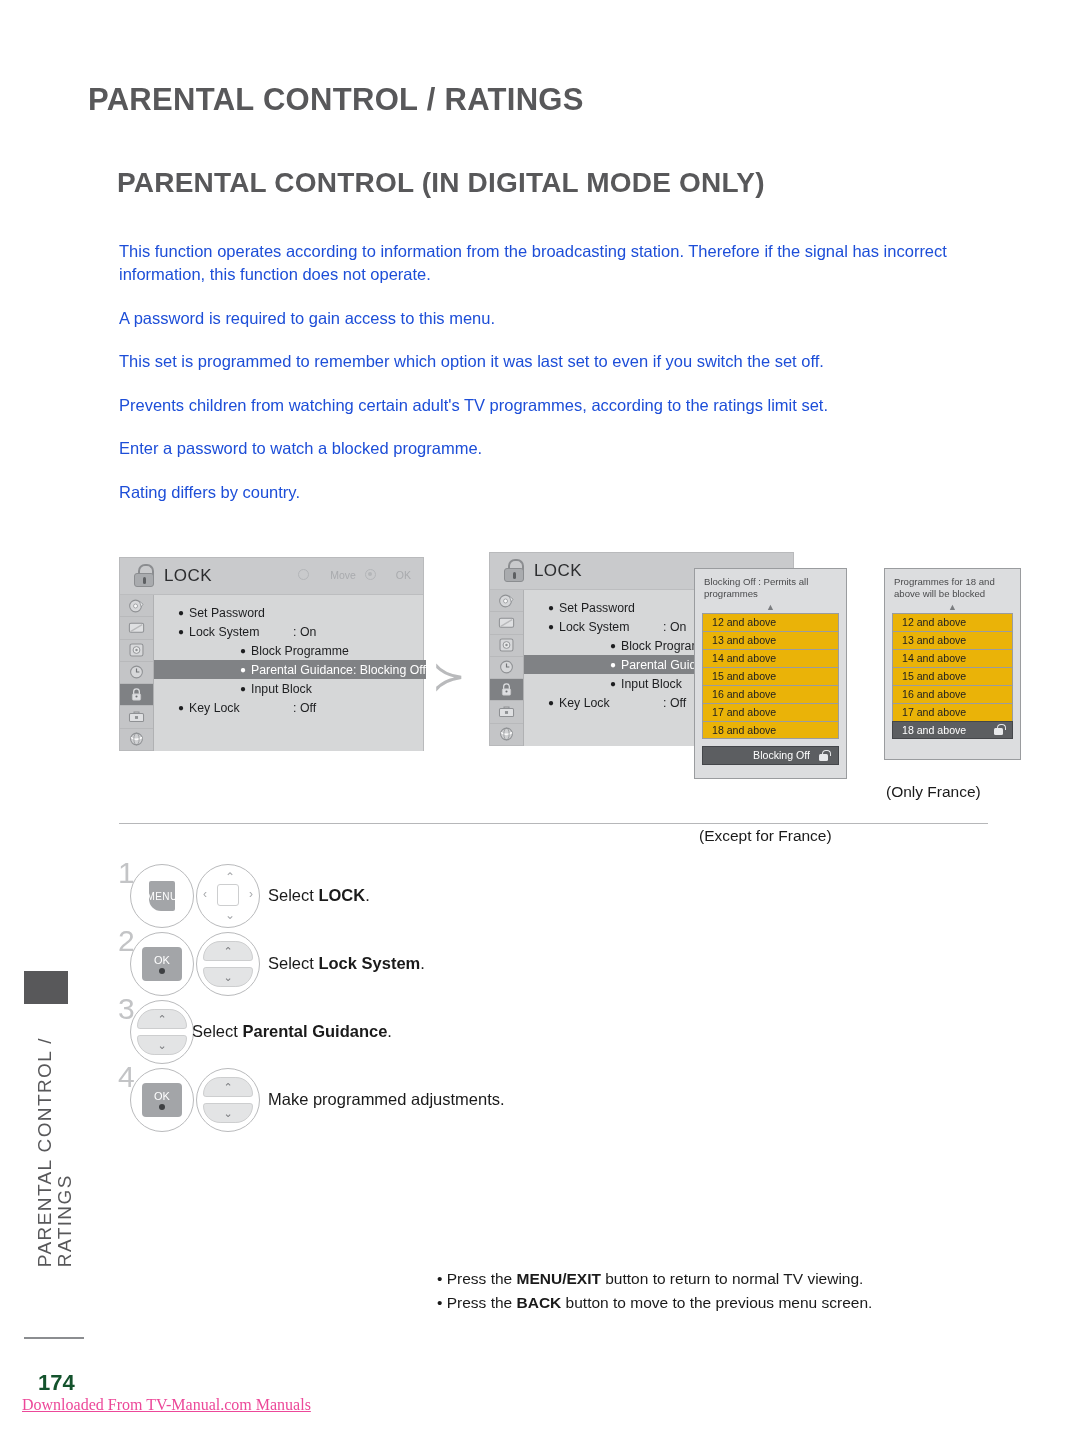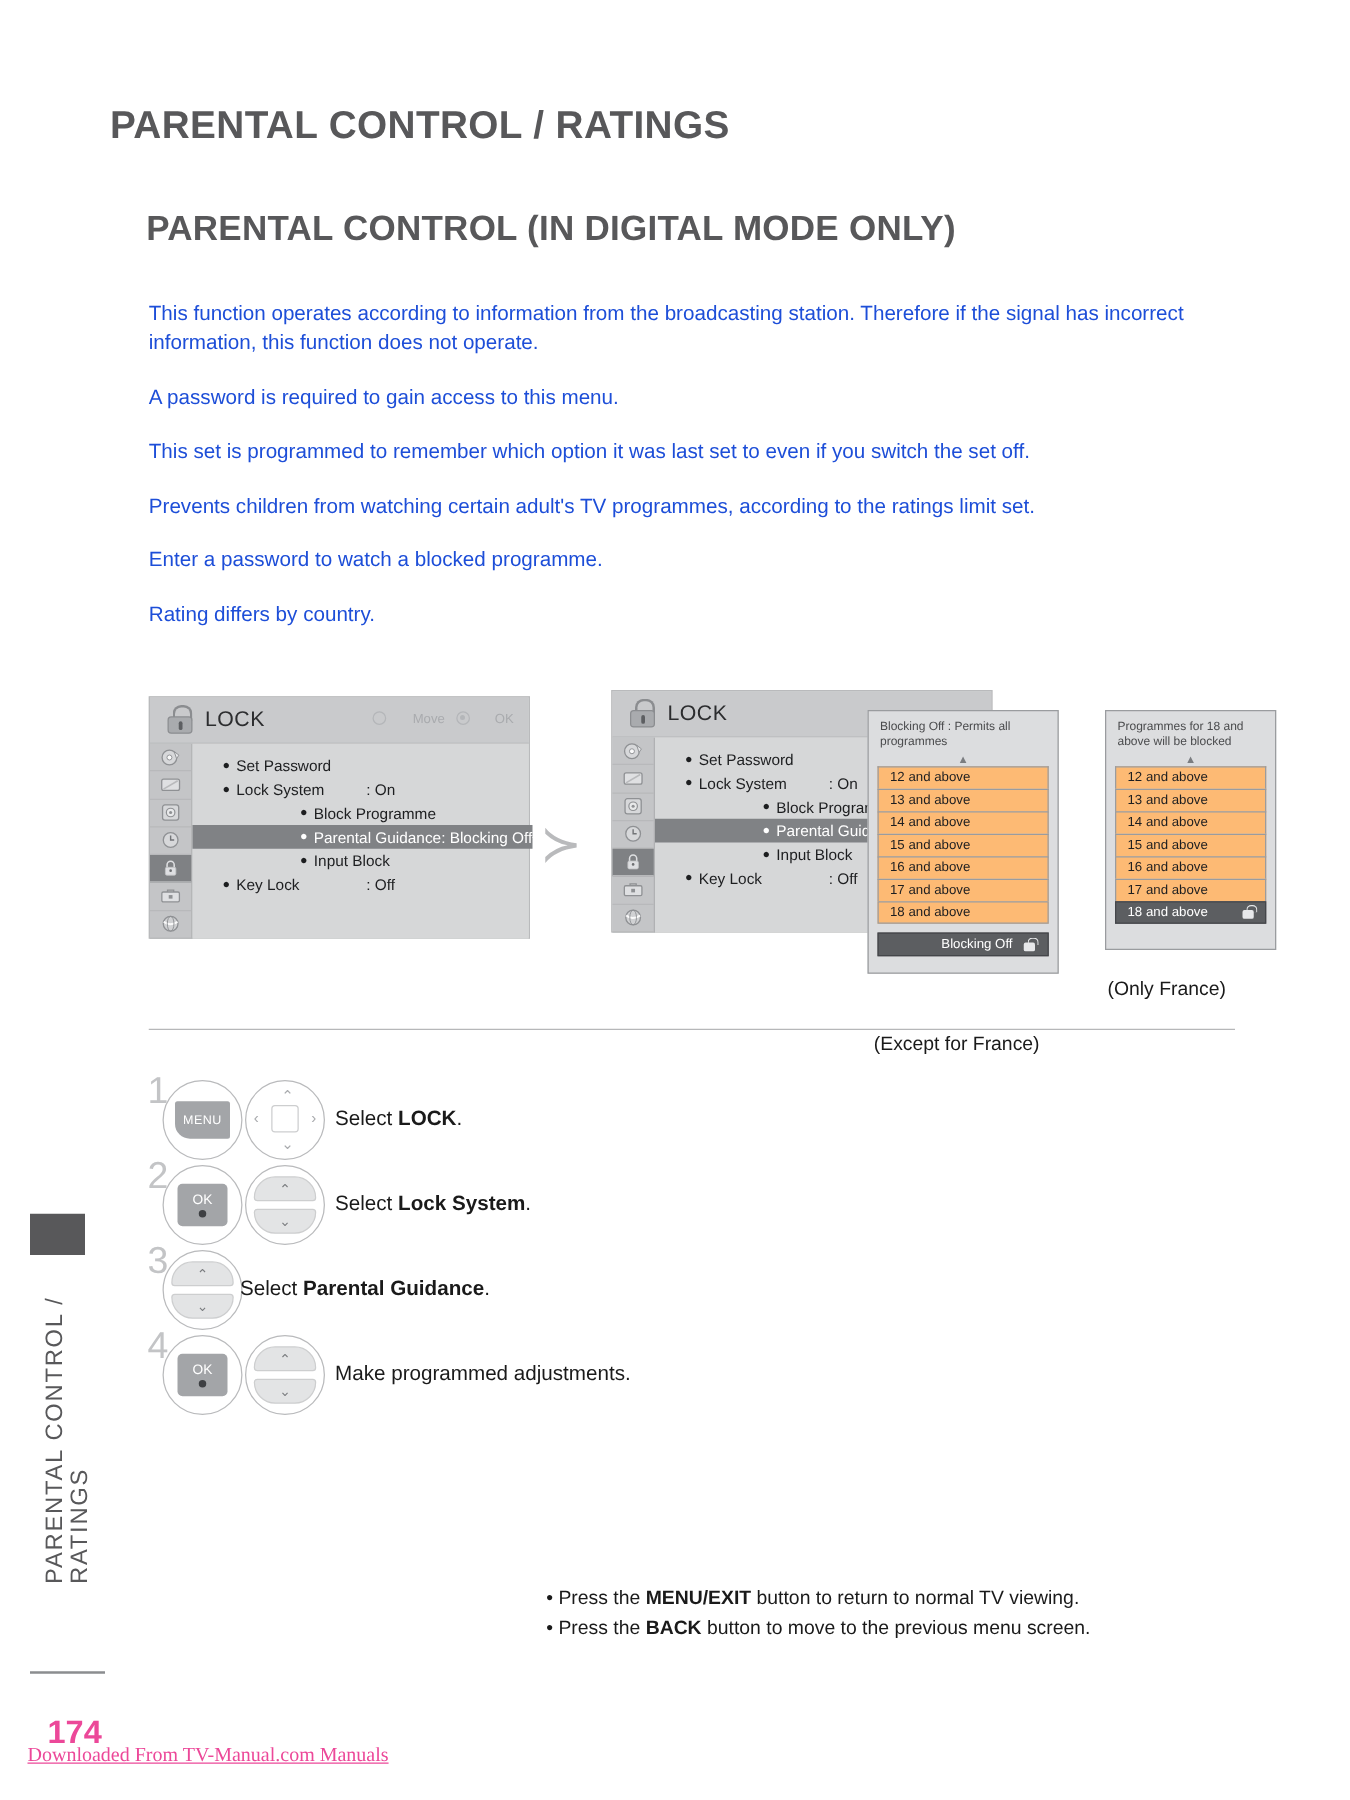--- a/index.html
+++ b/index.html
@@ -101,21 +101,21 @@
   }
   .rat-note{
     font-size:9.6px;color:#4a4b4d;line-height:1.28;padding:7px 9px 2px 9px;
   }
   .rat-uparrow{
     text-align:center;font-size:9px;color:#7b7d80;line-height:8px;height:10px;
   }
   .rat-list{padding:0 7px 7px 7px;}
   .rat-item{
     height:18px;display:flex;align-items:center;
-    background:#fdba74;border:1px solid #9a9c9f;border-bottom:none;
+    background:#eab308;border:1px solid #9a9c9f;border-bottom:none;
     font-size:10.6px;color:#1d1e20;padding-left:9px;box-sizing:border-box;
   }
   .rat-item:last-child{border-bottom:1px solid #9a9c9f;}
   .rat-item.sel{
     background:#5c5e61;color:#fff;justify-content:space-between;padding-right:8px;
     border:1px solid #44464a;
   }
   .rat-foot{
     margin:0 7px 7px 7px;height:19px;background:#5c5e61;border:1px solid #44464a;
     display:flex;align-items:center;justify-content:flex-end;gap:9px;
@@ -157,21 +157,21 @@
   }
   .knob.k1{left:12px;top:2px;}
   .knob.k2{left:78px;top:2px;}
   .step-text{
     position:absolute;left:150px;top:24px;font-size:16.5px;color:#1a1a1a;white-space:nowrap;
   }
   .step-text b{font-weight:bold;}
 
   
   .btn-menu{
-    width:44px;height:30px;background:#a3a5a8;border-radius:2px 2px 2px 12px;
+    width:26px;height:30px;background:#a3a5a8;border-radius:2px 2px 2px 12px;
     display:flex;align-items:center;justify-content:center;
     font-size:10px;color:#fff;letter-spacing:.4px;
   }
   
   .btn-ok{
     width:40px;height:34px;background:#a3a5a8;border-radius:4px;
     display:flex;flex-direction:column;align-items:center;justify-content:center;
     font-size:11px;color:#fff;line-height:1;
   }
   .btn-ok .dot{width:6px;height:6px;border-radius:50%;background:#3e4043;margin-top:2px;}
@@ -210,21 +210,21 @@
   }
   #side-tab-text{
     position:absolute;left:-75px;top:1117px;width:260px;
     transform:rotate(-90deg);transform-origin:center center;
     font-size:19px;letter-spacing:1.4px;color:#58585a;font-weight:normal;
     text-align:left;line-height:1.06;
   }
 
   
   #page-number{
-    position:absolute;left:38px;top:1370px;font-size:26px;font-weight:bold;color:#ec4899;
+    position:absolute;left:38px;top:1370px;font-size:22px;font-weight:bold;color:#14532d;
   }
   #watermark{
     position:absolute;left:22px;top:1396px;font-size:16px;color:#ec4899;
     font-family:"Liberation Serif", serif;text-decoration:underline;
   }
 </style>
 </head>
 <body>
 
 <div class="page">

